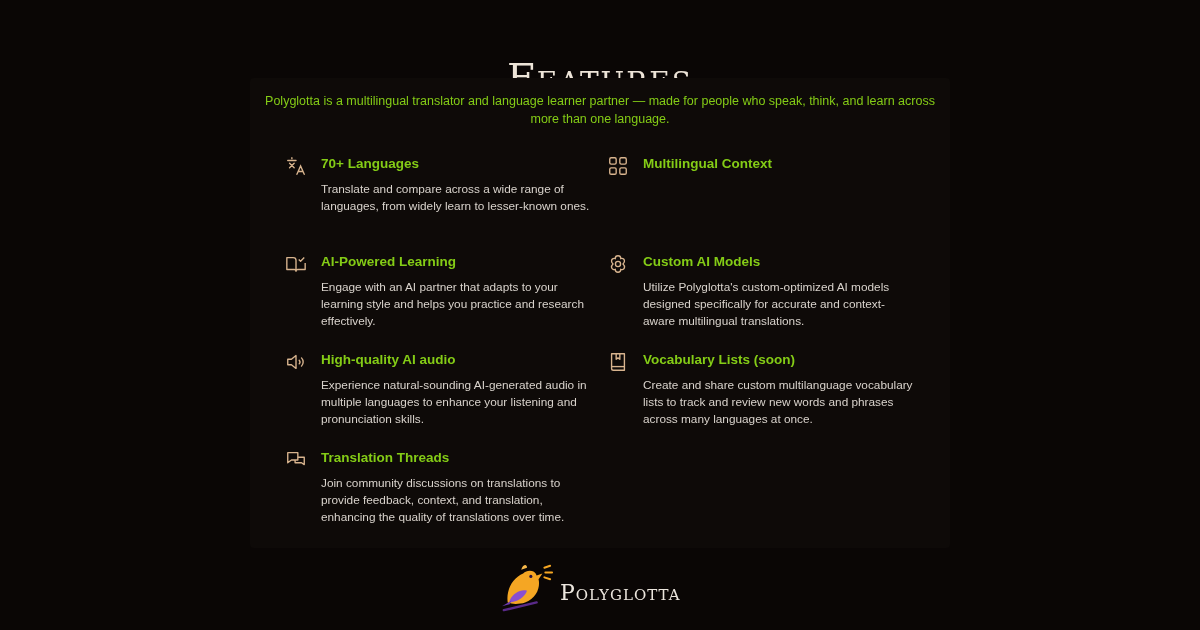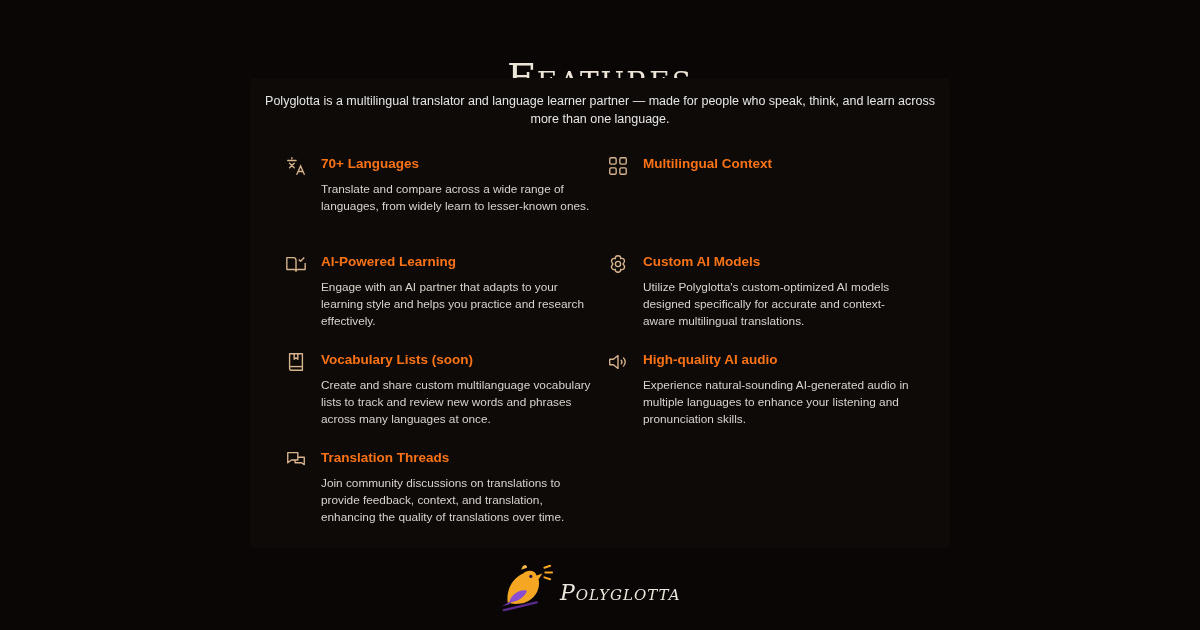--- a/index.html
+++ b/index.html
@@ -18,43 +18,43 @@
       color: #ede4d8;
       font-variant: small-caps;
     }
     .panel {
       position: absolute; left: 250px; top: 78px; width: 700px; height: 470px;
       background: #0e0a08;
       border-radius: 4px;
     }
     .intro {
       position: absolute; left: 250px; width: 700px; top: 93px;
-      text-align: center; font-size: 12.5px; line-height: 17.5px; color: #e5e5e5;
+      text-align: center; font-size: 12.5px; line-height: 17.5px; color: #84cc16;
     }
     .grid {
       position: absolute; left: 285px; top: 155px; width: 640px;
       display: grid; grid-template-columns: 322px 318px; grid-auto-rows: 98px;
     }
     .feat { position: relative; }
     .feat .icon {
       position: absolute; left: 0; top: 0; width: 22px; height: 22px;
       color: #d8b48e;
     }
     .feat .icon svg { width: 22px; height: 22px; display: block; }
     .feat .ftitle {
       position: absolute; left: 36px; top: 1px;
-      font-size: 13.5px; font-weight: bold; color: #f97316;
+      font-size: 13.5px; font-weight: bold; color: #84cc16;
     }
     .feat .fdesc {
       position: absolute; left: 36px; top: 26px; width: 270px;
       font-size: 11.8px; line-height: 17px; color: #d9d3cc;
     }
     .brand {
       position: absolute; left: 498px; top: 560px; height: 54px;
-      display: flex; align-items: center; font-style: italic;
+      display: flex; align-items: center;
     }
     .brand .logo { width: 58px; height: 54px; }
     .brand .name {
       margin-left: 4px;
       font-family: "DejaVu Serif", "Liberation Serif", serif;
       font-variant: small-caps; font-size: 22px; letter-spacing: 1px; color: #ece6de;
       margin-top: 10px;
     }
   </style>
 </head>
@@ -106,39 +106,39 @@
           <path d="M12 3c2 0 3 1.5 3 3 1.5-.5 3.5 0 4 2s-.5 3-1.5 4c1 1 2 2.5 1.5 4s-2.5 2.5-4 2c0 1.5-1 3-3 3s-3-1.5-3-3c-1.5.5-3.5 0-4-2s.5-3 1.5-4c-1-1-2-2.5-1.5-4s2.5-2.5 4-2c0-1.5 1-3 3-3z"></path>
           <circle cx="12" cy="12" r="2.8"></circle>
         </svg>
     </span>
     <span class="ftitle">Custom AI Models</span>
     <span class="fdesc">Utilize Polyglotta's custom-optimized AI models designed specifically for accurate and context-aware multilingual translations.</span>
   </div>
 
   <div class="feat">
     <span class="icon">
+      <svg viewBox="0 0 24 24" fill="none" stroke="currentColor" stroke-width="1.5" stroke-linejoin="round" stroke-linecap="round">
+          <path d="M3 9h4l5-4v14l-5-4H3z"></path>
+          <path d="M15.5 10a3 3 0 0 1 0 4M18 7.5a6.5 6.5 0 0 1 0 9"></path>
+        </svg>
+    </span>
+    <span class="ftitle">High-quality AI audio</span>
+    <span class="fdesc">Experience natural-sounding AI-generated audio in multiple languages to enhance your listening and pronunciation skills.</span>
+  </div>
+
+  <div class="feat">
+    <span class="icon">
       <svg viewBox="0 0 24 24" fill="none" stroke="currentColor" stroke-width="1.5" stroke-linejoin="round">
           <path d="M5 3h14v18H7a2 2 0 0 1-2-2z"></path>
           <path d="M5 17h14"></path>
           <path d="M10 3v6l2-1.5L14 9V3"></path>
         </svg>
     </span>
     <span class="ftitle">Vocabulary Lists (soon)</span>
     <span class="fdesc">Create and share custom multilanguage vocabulary lists to track and review new words and phrases across many languages at once.</span>
-  </div>
-
-  <div class="feat">
-    <span class="icon">
-      <svg viewBox="0 0 24 24" fill="none" stroke="currentColor" stroke-width="1.5" stroke-linejoin="round" stroke-linecap="round">
-          <path d="M3 9h4l5-4v14l-5-4H3z"></path>
-          <path d="M15.5 10a3 3 0 0 1 0 4M18 7.5a6.5 6.5 0 0 1 0 9"></path>
-        </svg>
-    </span>
-    <span class="ftitle">High-quality AI audio</span>
-    <span class="fdesc">Experience natural-sounding AI-generated audio in multiple languages to enhance your listening and pronunciation skills.</span>
   </div>
 
 
   <div class="feat">
     <span class="icon">
       <svg viewBox="0 0 24 24" fill="none" stroke="currentColor" stroke-width="1.5" stroke-linejoin="round">
           <path d="M3 4h11v8H7l-4 3z"></path>
           <path d="M14 9h7v8l-3-2h-7v-3"></path>
         </svg>
     </span>

